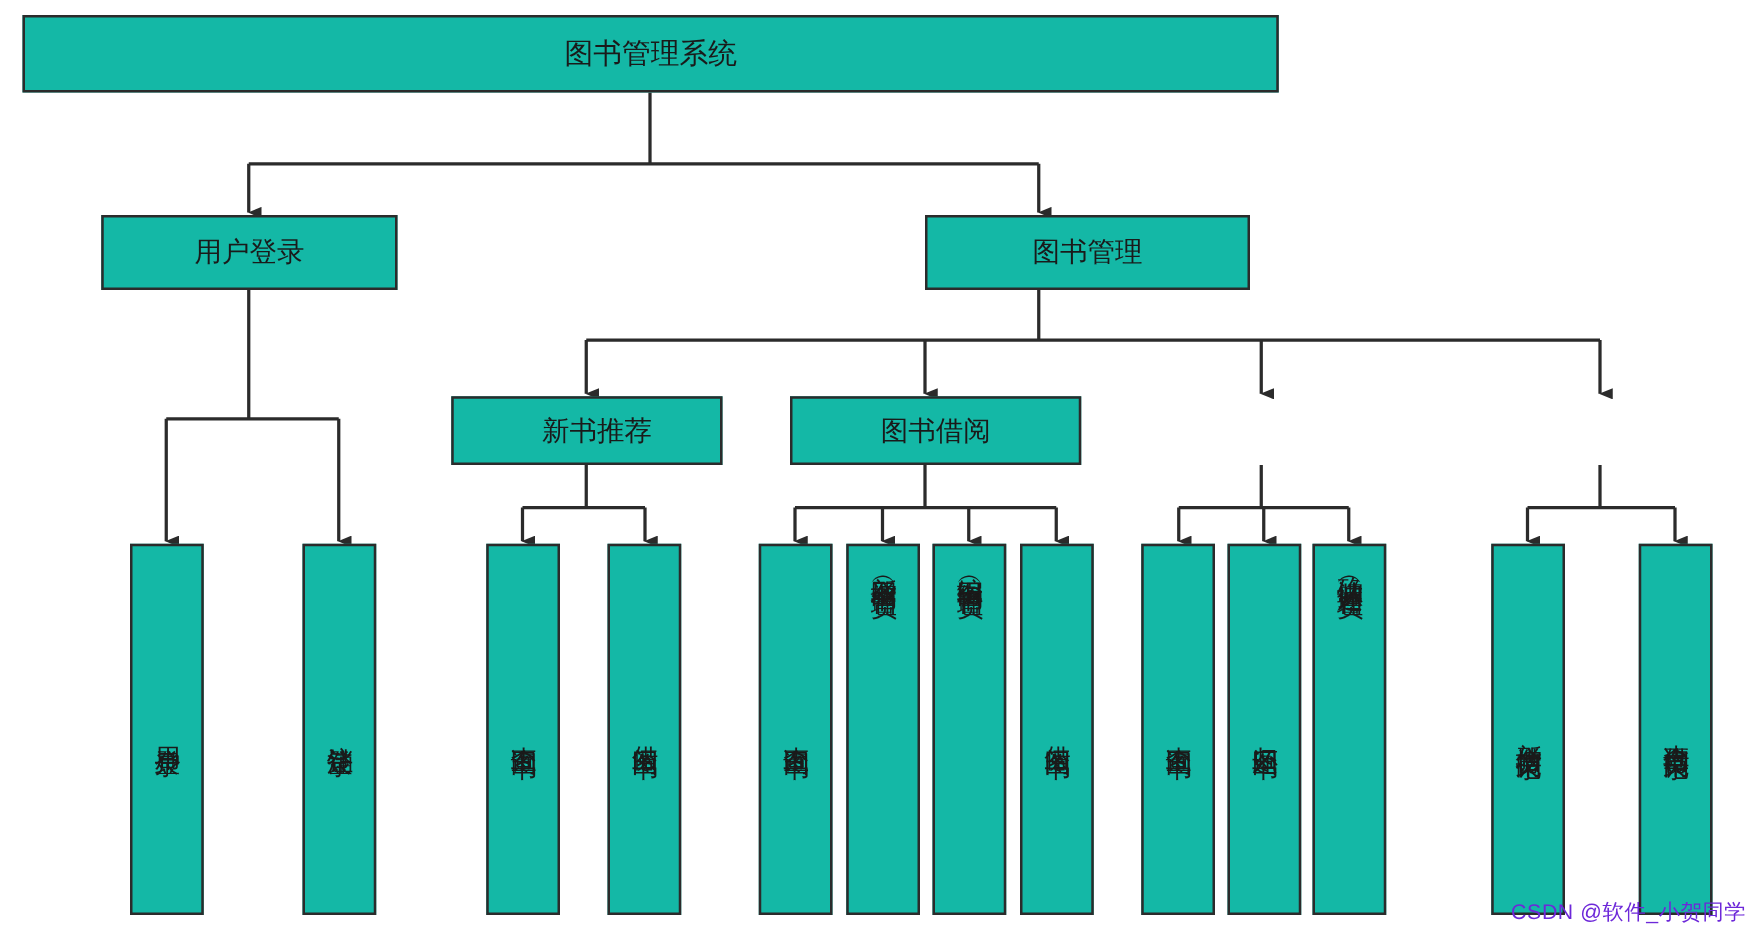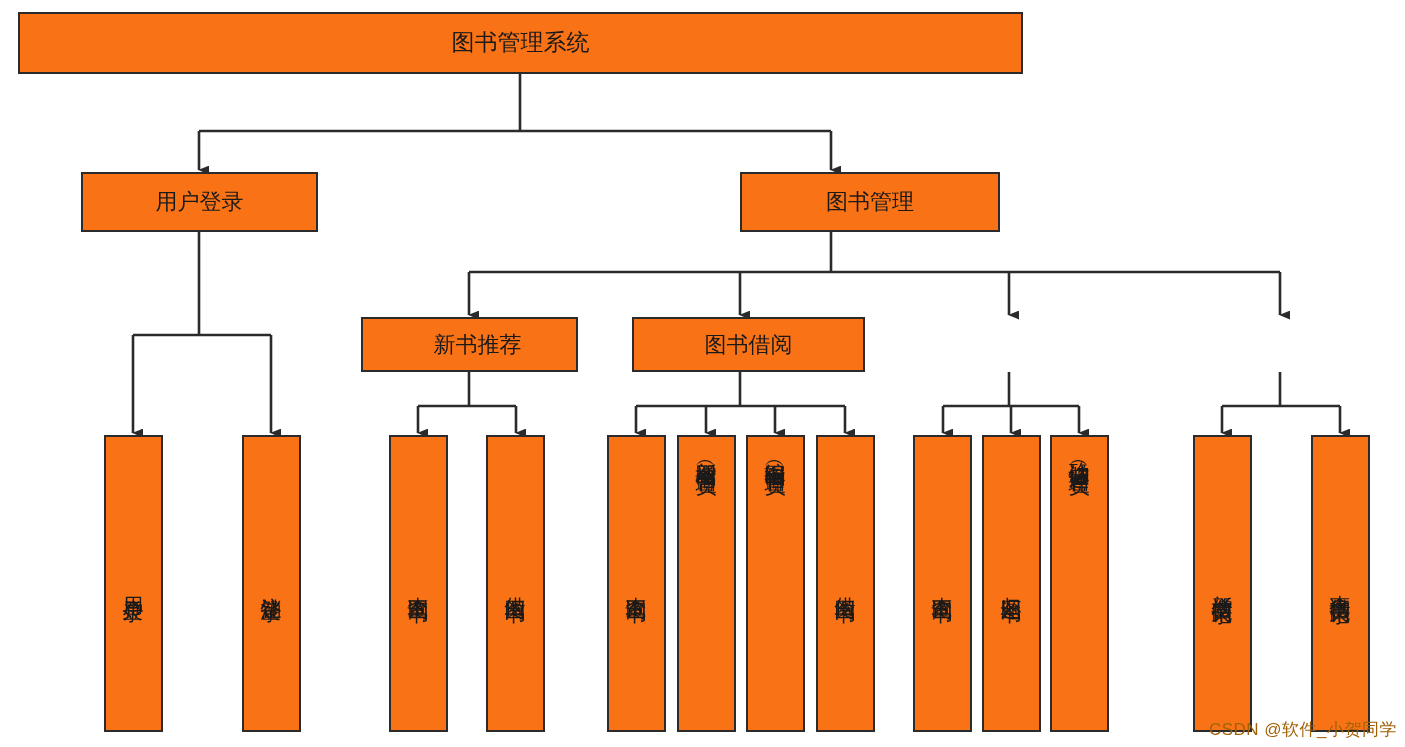--- a/index.html
+++ b/index.html
@@ -22,21 +22,21 @@
     position: absolute;
     left: 0;
     top: 0;
     width: 1405px;
     height: 747px;
     pointer-events: none;
   }
   .node {
     position: absolute;
     box-sizing: border-box;
-    background: #f97316;
+    background: #14b8a6;
     border: 2px solid #2b2b2b;
     display: flex;
     align-items: center;
     justify-content: center;
     color: #1a1a1a;
     z-index: 2;
   }
   .node-label {
     display: block;
     text-align: center;
@@ -64,21 +64,21 @@
   }
   .node.vertical.centered {
     align-items: center;
     padding-top: 0;
   }
   #watermark {
     position: absolute;
     right: 8px;
     bottom: 6px;
     font-size: 17px;
-    color: #a16207;
+    color: #6d28d9;
     letter-spacing: 0.5px;
     z-index: 5;
     user-select: none;
   }
 </style>
 </head>
 <body>
 
 <div id="diagram-root">
 

